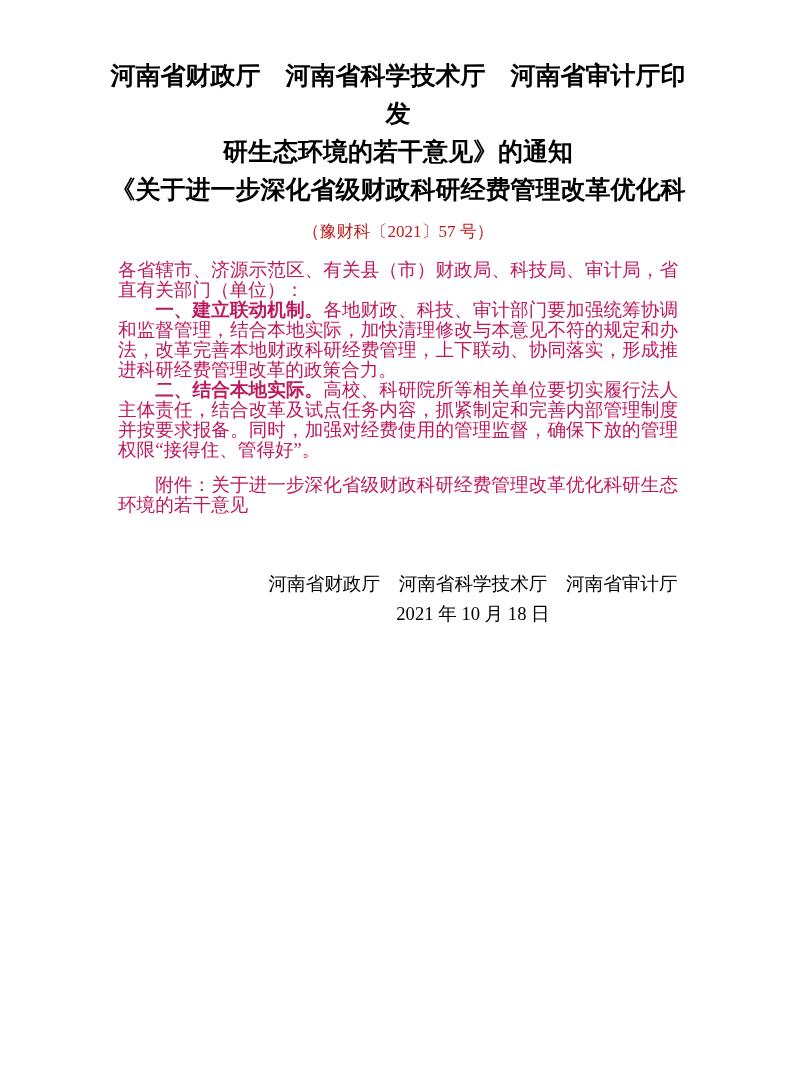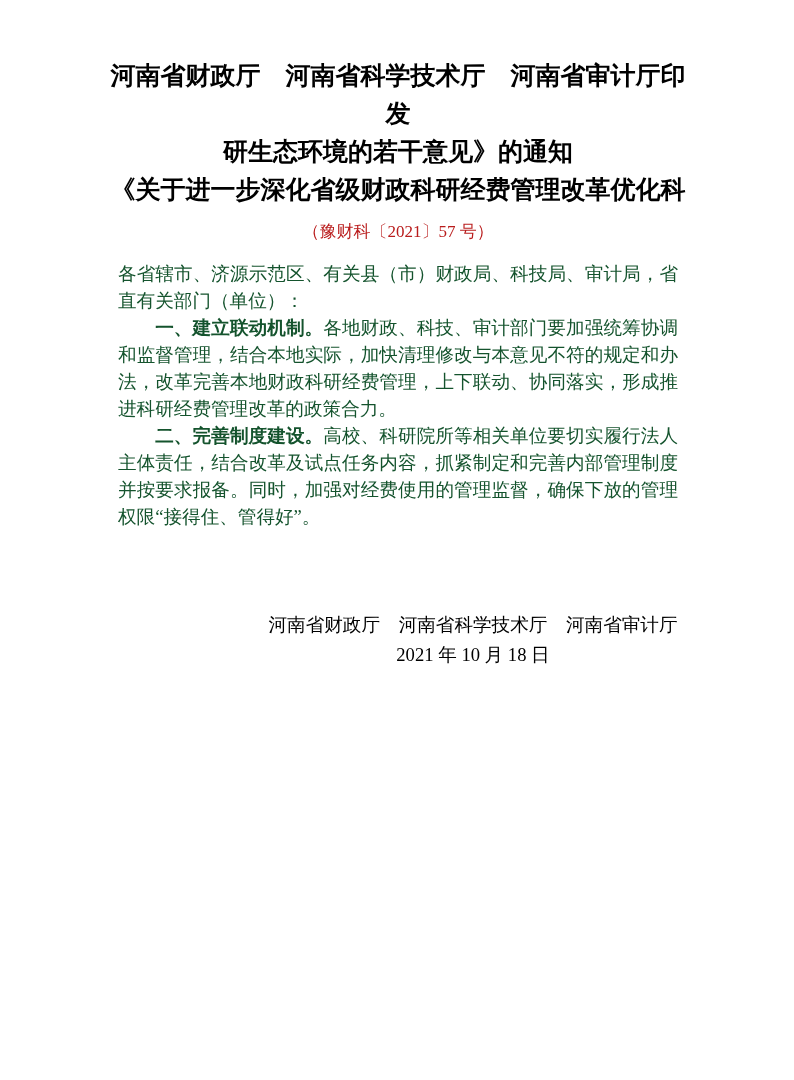--- a/index.html
+++ b/index.html
@@ -28,30 +28,30 @@
   .doc-number {
     margin-top: 10px;
     text-align: center;
     font-size: 17px;
     line-height: 28px;
     color: #b91c1c;
   }
   .body-block {
     margin-top: 14px;
     font-size: 18.6px;
-    line-height: 27px;
+    line-height: 20px;
     text-align: justify;
-    color: #14532d;
+    color: #be185d;
   }
   .body-block p { text-indent: 2em; }
   .body-block p.no-indent { text-indent: 0; }
   .body-block p b { font-weight: 700; }
   .attachment { margin-top: 15px; }
   .footer-block {
-    margin-top: 80px;
+    margin-top: 54px;
     padding-left: 150px;
     text-align: center;
     font-size: 18.6px;
     line-height: 30px;
     color: #000000;
   }
 </style>
 </head>
 <body>
 
@@ -64,23 +64,24 @@
     <div class="tline">《关于进一步深化省级财政科研经费管理改革优化科</div>
   </div>
 
   <div class="doc-number">（豫财科〔2021〕57 号）</div>
 
   <div class="body-block">
     <p class="no-indent">各省辖市、济源示范区、有关县（市）财政局、科技局、审计局，省直有关部门（单位）：</p>
 
     <p><b>一、建立联动机制。</b><span>各地财政、科技、审计部门要加强统筹协调和监督管理，结合本地实际，加快清理修改与本意见不符的规定和办法，改革完善本地财政科研经费管理，上下联动、协同落实，形成推进科研经费管理改革的政策合力。</span></p>
 
-    <p><b>二、完善制度建设。</b><span>高校、科研院所等相关单位要切实履行法人主体责任，结合改革及试点任务内容，抓紧制定和完善内部管理制度并按要求报备。同时，加强对经费使用的管理监督，确保下放的管理权限“接得住、管得好”。</span></p>
+    <p><b>二、结合本地实际。</b><span>高校、科研院所等相关单位要切实履行法人主体责任，结合改革及试点任务内容，抓紧制定和完善内部管理制度并按要求报备。同时，加强对经费使用的管理监督，确保下放的管理权限“接得住、管得好”。</span></p>
 
 
+    <p class="attachment">附件：关于进一步深化省级财政科研经费管理改革优化科研生态环境的若干意见</p>
   </div>
 
   <div class="footer-block">
     <div>河南省财政厅　河南省科学技术厅　河南省审计厅</div>
     <div>2021 年 10 月 18 日</div>
   </div>
 
 </div>
 
 </body></html>

